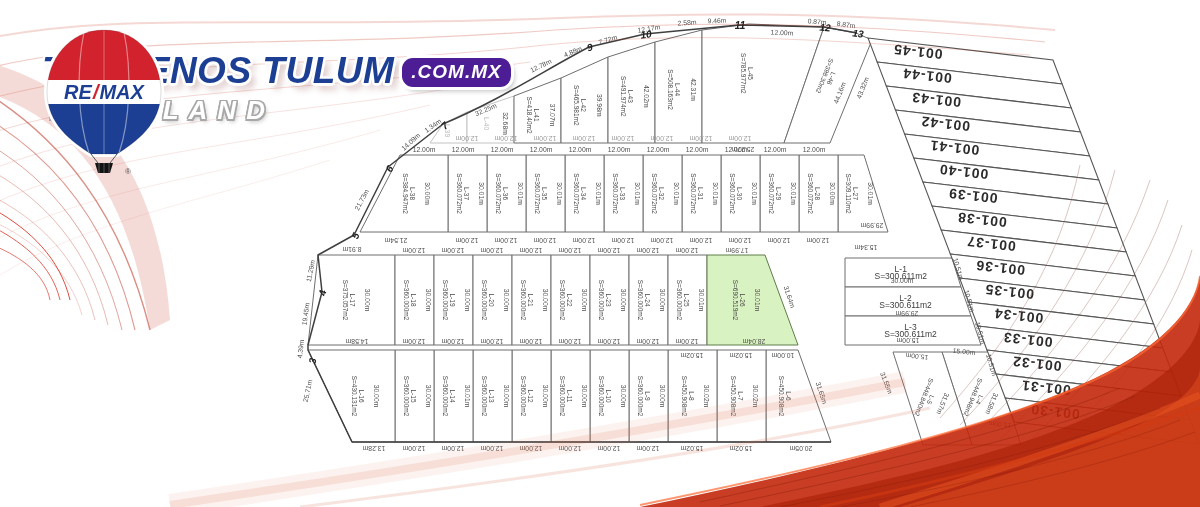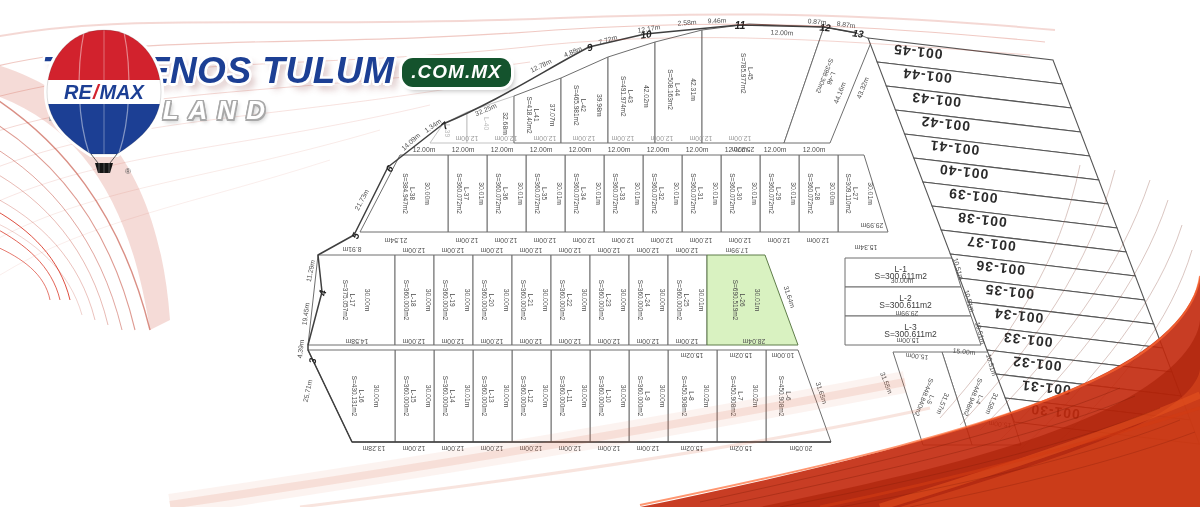--- a/index.html
+++ b/index.html
@@ -18,21 +18,21 @@
   text.dim{fill:#4f4f4f;font-size:6.8px;text-anchor:middle;}
   text.dim.gray{fill:#9a9a9a;}
   text.strip-label{fill:#2b2b2b;font-size:14px;font-weight:600;letter-spacing:1px;text-anchor:middle;}
   text.vertex{fill:#222;font-size:10px;font-style:italic;font-weight:700;text-anchor:middle;}
   
   .logo{position:absolute;left:38px;top:26px;display:flex;align-items:flex-end;z-index:30;}
   .titles{margin-left:4px;padding-top:24px;white-space:nowrap;}
   .main-title{font-size:37px;font-weight:900;font-style:italic;color:#1c3f94;letter-spacing:0.5px;
     text-shadow:2.5px 0 #fff,-2.5px 0 #fff,0 2.5px #fff,0 -2.5px #fff,2px 2px #fff,-2px -2px #fff,
       2px -2px #fff,-2px 2px #fff,5px 6px 7px rgba(130,50,50,.35);}
-  .badge{display:inline-block;background:#14532d;color:#ffffff;font-size:19px;font-weight:900;
+  .badge{display:inline-block;background:#4c1d95;color:#ffffff;font-size:19px;font-weight:900;
     font-style:italic;padding:3px 9px 4px;border-radius:11px;letter-spacing:1px;margin-left:8px;
     position:relative;top:-5px;text-shadow:none;
     box-shadow:0 0 0 3px #fff,3px 4px 5px rgba(0,0,0,.25);}
   .subtitle{font-size:26px;font-weight:800;font-style:italic;color:#ffffff;letter-spacing:10px;
     margin-top:3px;padding-left:8px;
     text-shadow:-1.5px 0 #a8a8a8,1.5px 0 #a8a8a8,0 -1.5px #a8a8a8,0 1.5px #a8a8a8,
       -1.5px -1.5px #a8a8a8,1.5px 1.5px #a8a8a8,1.5px -1.5px #a8a8a8,-1.5px 1.5px #a8a8a8,
       2px 3px 4px rgba(0,0,0,.25);}
 </style>
 </head>

